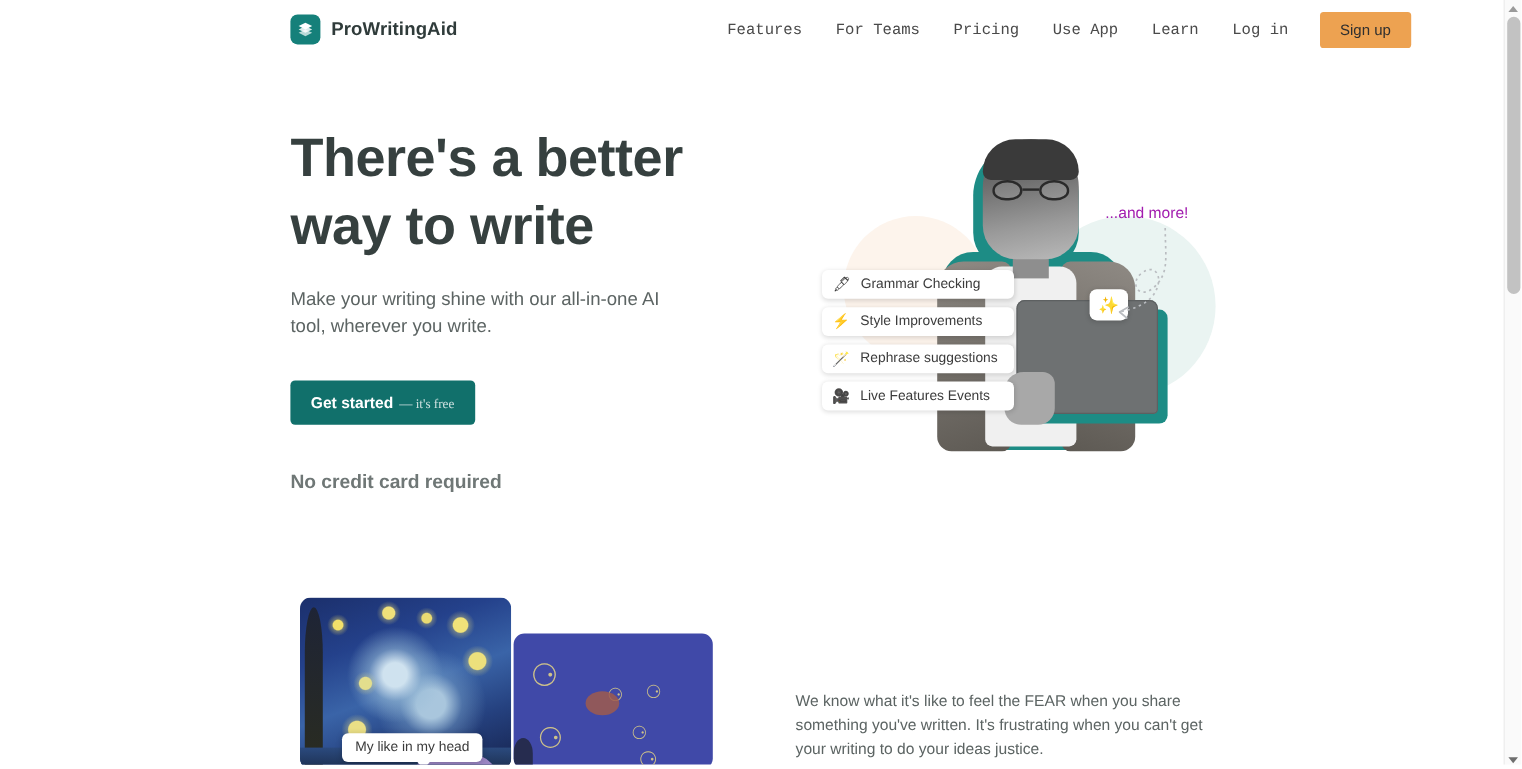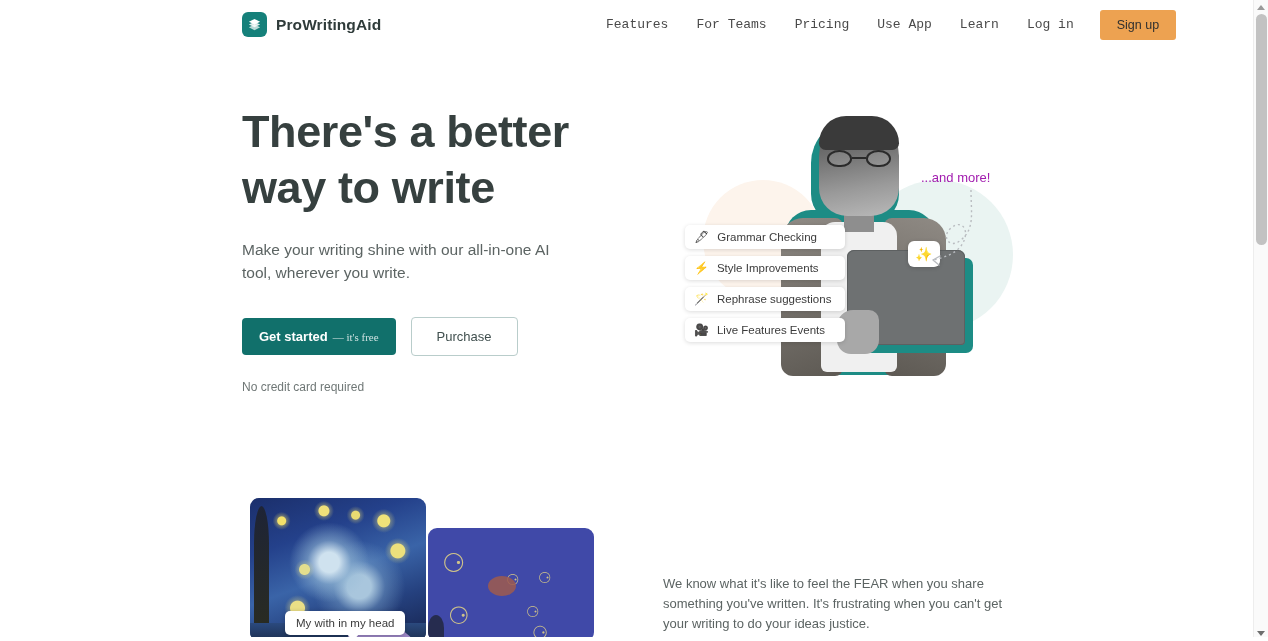--- a/index.html
+++ b/index.html
@@ -63,21 +63,21 @@
   .btn-primary {
     background: #11706b; color: #fff; border: none; border-radius: 4px;
     padding: 11px 17px; font-size: 13px; cursor: pointer; white-space: nowrap;
   }
   .btn-primary .strong { font-weight: bold; }
   .btn-primary .light { font-size: 11px; color: #cfe2e1; margin-left: 5px; font-family: Liberation Serif, serif; }
   .btn-secondary {
     background: #fff; color: #41504f; border: 1px solid #b9cdcb; border-radius: 4px;
     padding: 11px 25px; font-size: 13px; cursor: pointer; white-space: nowrap;
   }
-  .hero-note { margin-top: 24px; font-size: 12px; color: #6f7776; }
+  .hero-note { margin-top: 40px; font-size: 16px; color: #6f7776; font-weight: bold; }
 
   
   .hero-art { position: absolute; left: 655px; top: 92px; width: 380px; height: 300px; }
   .art-circle-mint {
     position: absolute; right: 22px; top: 88px; width: 150px; height: 150px;
     border-radius: 50%; background: #eaf4f2;
   }
   .art-circle-cream {
     position: absolute; left: 48px; top: 88px; width: 120px; height: 120px;
     border-radius: 50%; background: #fdf4ec;
@@ -236,21 +236,20 @@
     <h1 class="hero-title">
       <span>There's a better</span><br>
       <span>way to write</span>
     </h1>
     <p class="hero-sub">Make your writing shine with our all-in-one AI tool, wherever you write.</p>
 
     <div class="hero-actions">
       <button class="btn-primary">
         <span class="strong">Get started</span><span class="light">— it's free</span>
       </button>
-      <button class="btn-secondary">Purchase</button>
     </div>
 
     <p class="hero-note">No credit card required</p>
   </div>
 
   <div class="hero-art">
     <div class="art-circle-cream"></div>
     <div class="art-circle-mint"></div>
 
     <div class="art-person">
@@ -313,21 +312,21 @@
       <span class="panel-cypress"></span>
     </div>
 
     <div class="panel-starry">
       <span class="starry-cypress"></span>
       <span class="starry-hills"></span>
     </div>
   </div>
 
   <div class="purple-blob"></div>
-  <div class="tooltip">My with in my head</div>
+  <div class="tooltip">My like in my head</div>
 
   <div class="section-copy">
     <p class="section-body">We know what it's like to feel the FEAR when you share something you've written. It's frustrating when you can't get your writing to do your ideas justice.</p>
   </div>
 
   <div class="scrollbar-track">
     <span class="scroll-arrow up"></span>
     <div class="scrollbar-thumb"></div>
     <span class="scroll-arrow down"></span>
   </div>

